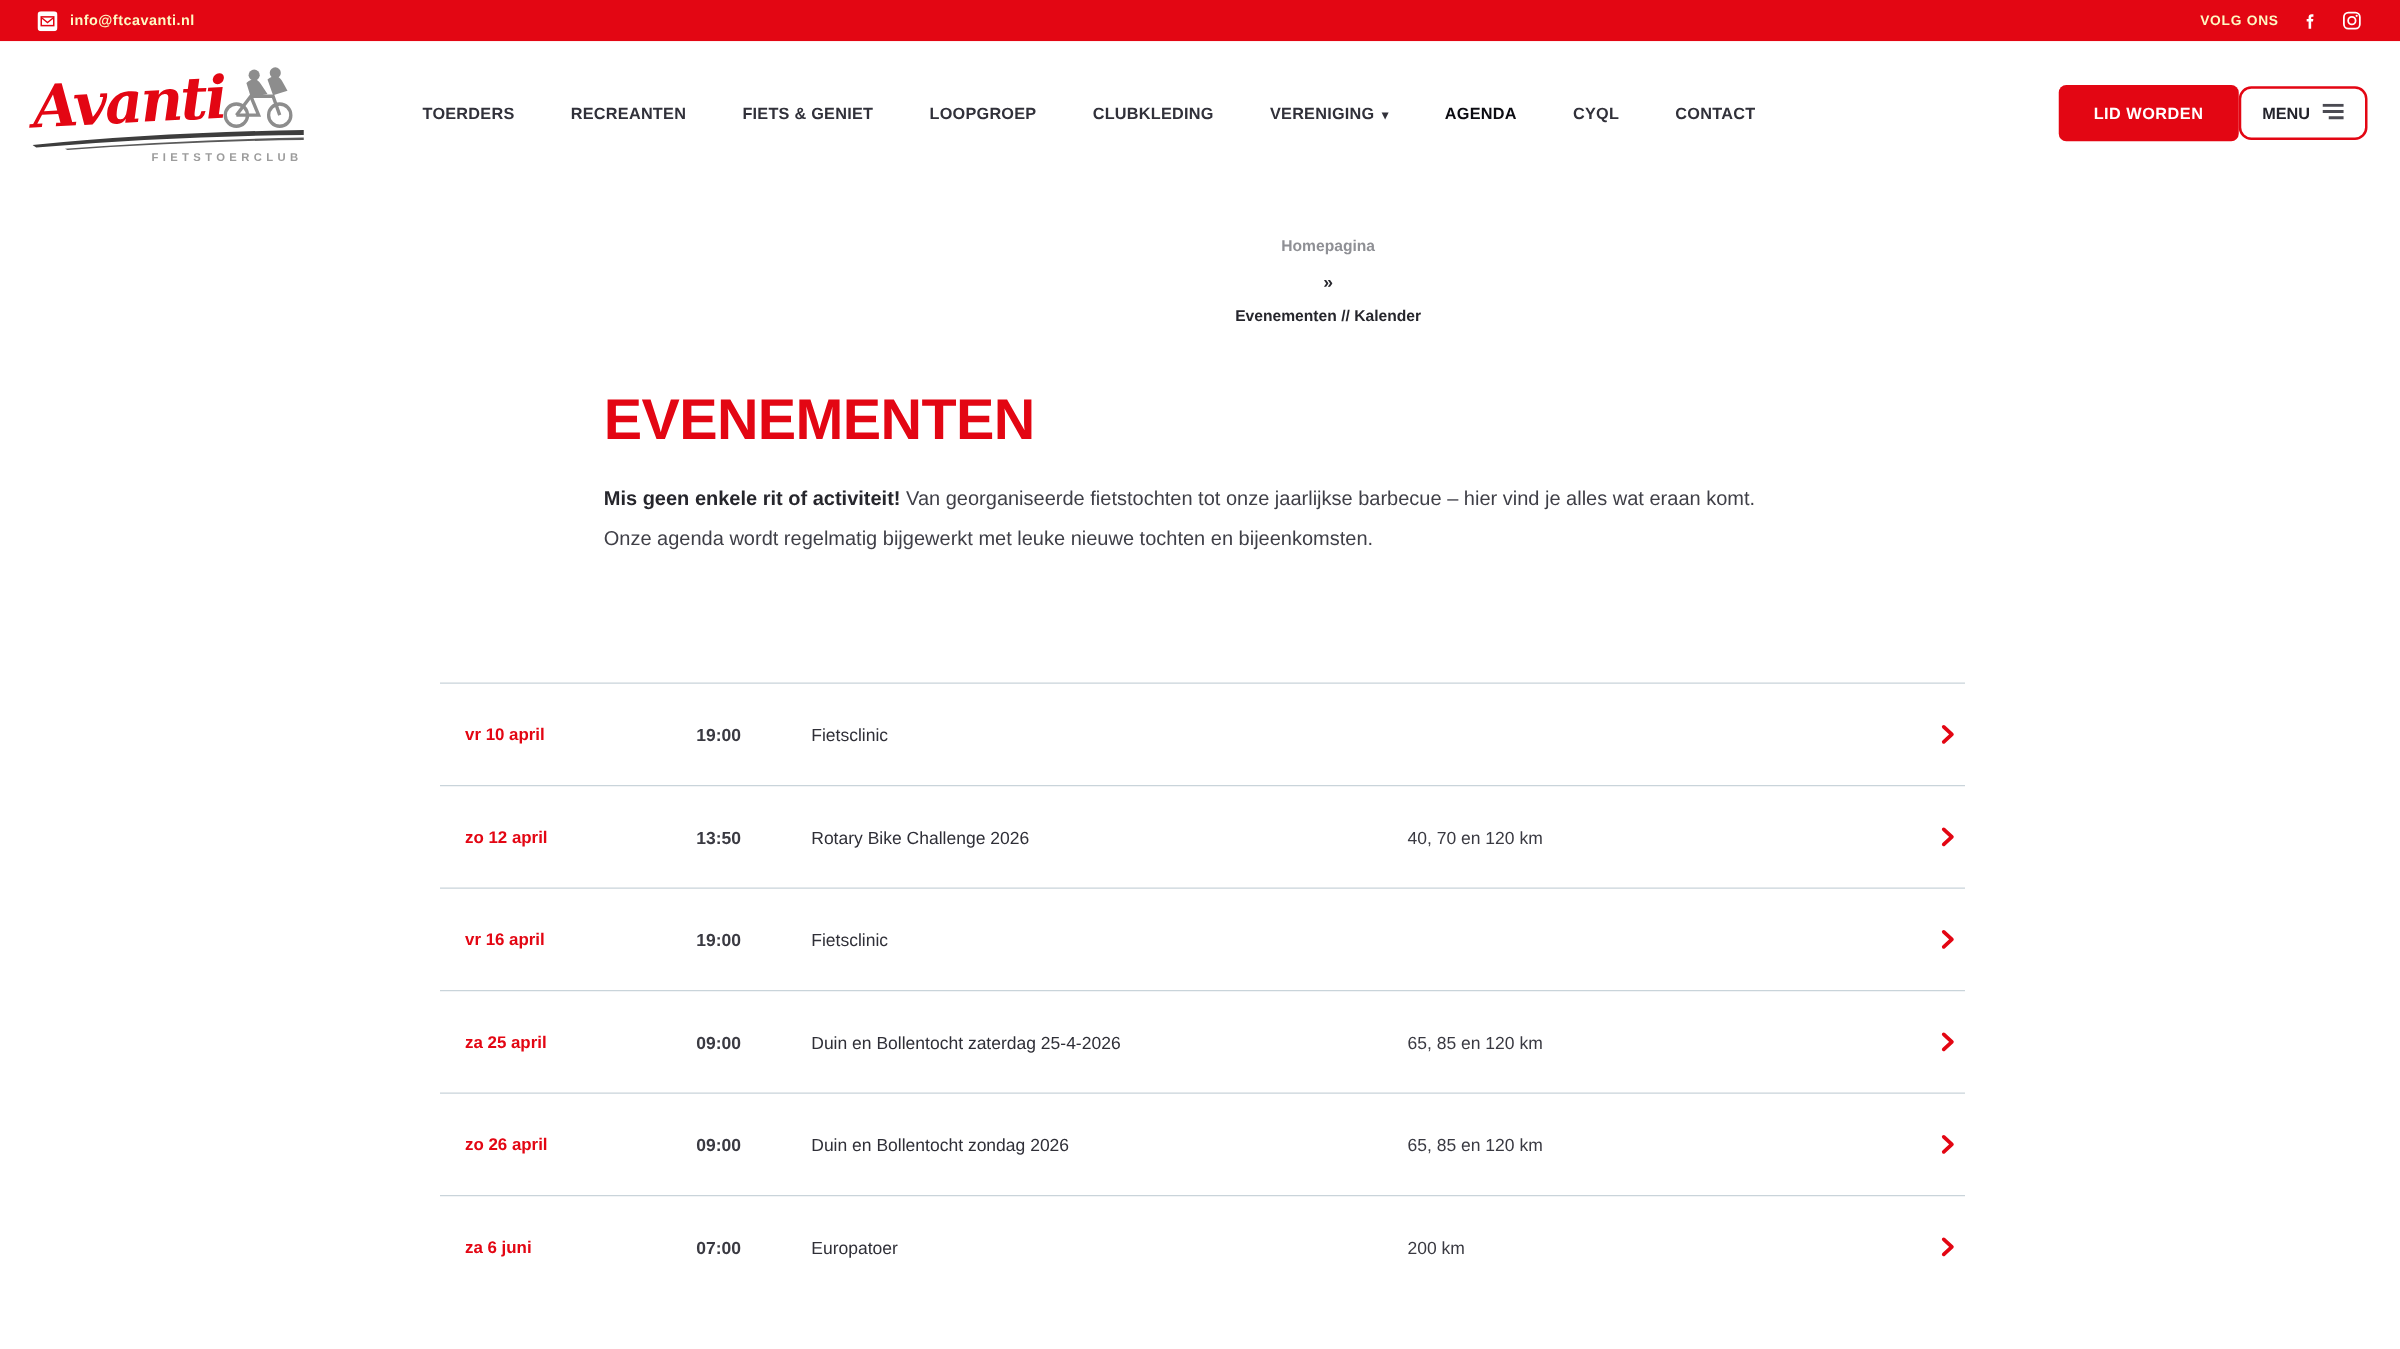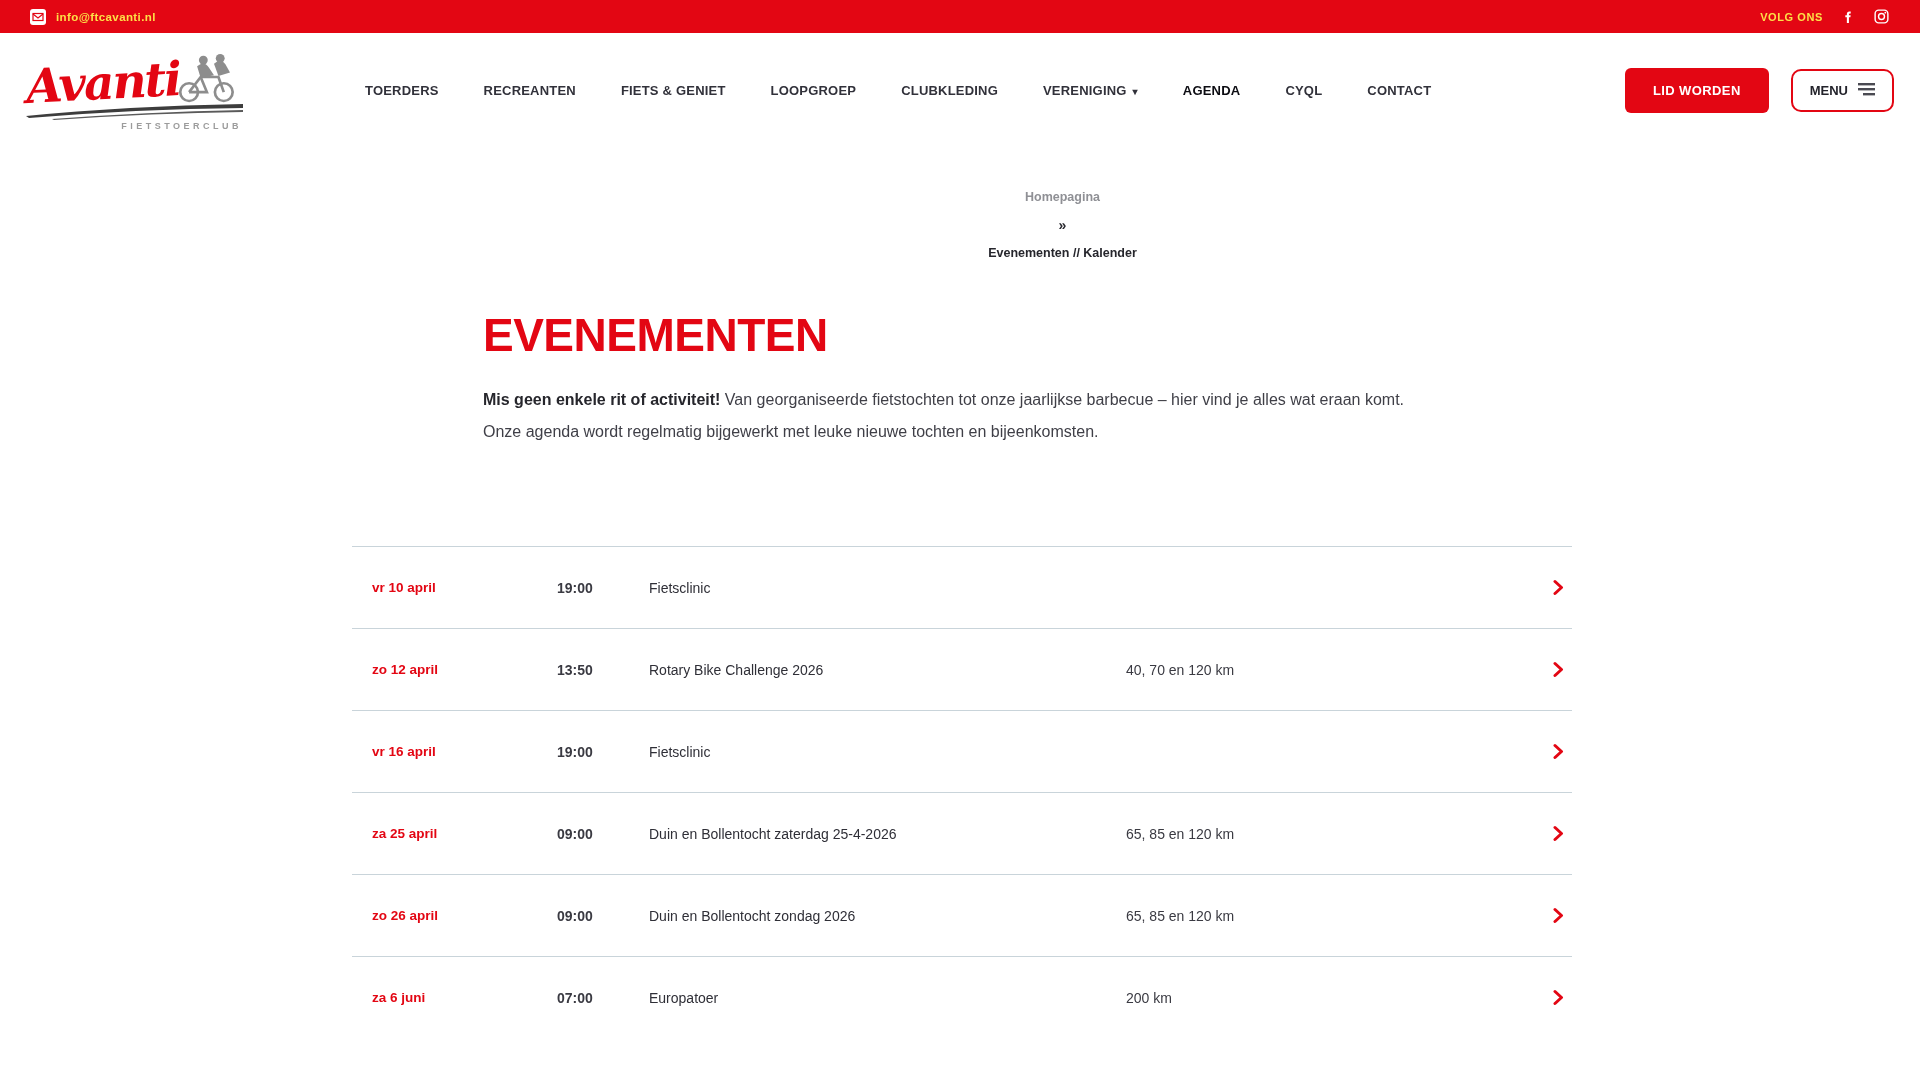--- a/index.html
+++ b/index.html
@@ -7,21 +7,21 @@
   body {
     width:1920px; height:1079px; overflow:hidden;
     background:#ffffff;
     font-family:"Liberation Sans", sans-serif;
     -webkit-font-smoothing:antialiased;
   }
   a { text-decoration:none; color:inherit; cursor:pointer; }
 
   
   .topbar {
-    height:33px; background:#e30613; color:#fde047;
+    height:33px; background:#e30613; color:#fef9c3;
     display:flex; align-items:center; padding:0 30px;
   }
   .topbar-email { display:flex; align-items:center; gap:10px;
     font-size:11.5px; font-weight:700; letter-spacing:.4px; }
   .topbar-right { margin-left:auto; display:flex; align-items:center; gap:17px; }
   .follow-label { font-size:11px; font-weight:700; letter-spacing:.6px; }
   .social-icon { display:flex; align-items:center; }
 
   
   .header { height:115px; display:flex; align-items:center; padding:0 26px; background:#fff; }
@@ -32,29 +32,29 @@
     font-size:47px; line-height:1; color:#e30613; transform:rotate(-3deg);
     letter-spacing:-2px;
   }
   .logo-bikes { margin-left:-6px; margin-bottom:2px; }
   .logo-swoosh { display:block; margin-top:-2px; }
   .logo-sub {
     font-size:9px; letter-spacing:3.5px; color:#9c9c9c; font-weight:700;
     text-align:right; padding-right:6px; margin-top:1px;
   }
 
-  .nav { display:flex; gap:45px; margin-left:117px; }
+  .nav { display:flex; gap:45px; margin-left:90px; }
   .nav-item {
     font-size:13px; font-weight:700; color:#31313a; letter-spacing:.2px;
     display:flex; align-items:center; gap:6px; white-space:nowrap;
   }
   .nav-item.active { color:#0c0c12; font-weight:900; }
   .caret { font-size:10px; color:#31313a; transform:translateY(1px); }
 
-  .header-actions { margin-left:auto; display:flex; align-items:center; gap:22px; }
+  .header-actions { margin-left:auto; display:flex; align-items:center; }
   .btn-cta {
     background:#e30613; color:#fff; font-size:13px; font-weight:800;
     letter-spacing:.4px; padding:15px 28px; border-radius:6px; border:none; cursor:pointer;
     font-family:inherit;
   }
   .btn-menu {
     background:#fff; border:2.5px solid #e30613; border-radius:10px;
     padding:12px 17px; display:flex; align-items:flex-start; gap:10px;
     font-size:13px; font-weight:800; color:#23232b; cursor:pointer; font-family:inherit;
   }

